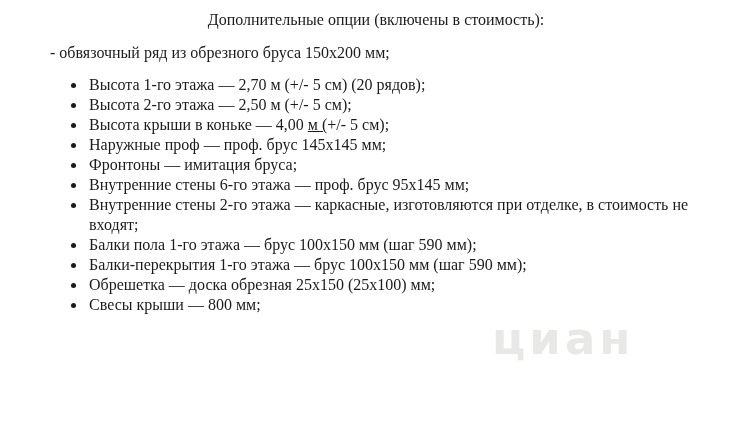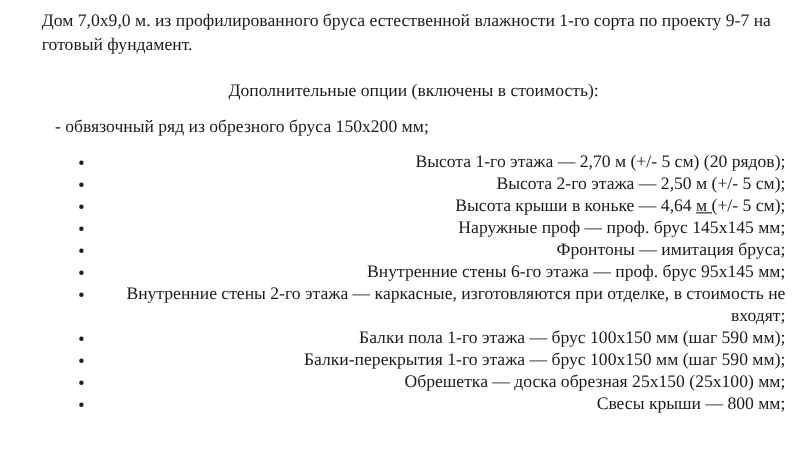--- a/index.html
+++ b/index.html
@@ -19,21 +19,20 @@
     line-height: 21px;
     overflow: hidden;
   }
   .para { margin: 0 0 21px 0; }
   .options-title { margin: 0; text-align: center; }
   .options-line { margin: 12px; }
   ul.specs {
     margin: 10px 0 0 0;
     padding: 0 0 0 49px;
     list-style: disc;
-    text-align: right;
   }
   ul.specs li {
     line-height: 20px;
     padding-left: 2px;
   }
   .u { text-decoration: underline; }
   .watermark {
     position: absolute;
     left: 492px; top: 316px;
     font-family: "DejaVu Sans", sans-serif;
@@ -45,37 +44,37 @@
     user-select: none;
     pointer-events: none;
     white-space: nowrap;
   }
 </style>
 </head>
 <body>
 
 <div class="page">
 
-  <p class="para">Дом 7,0x9,0 м. из профилированного бруса естественной влажности 1-го сорта по проекту 9-7 на готовый фундамент.</p>
 
   <div>
     <p class="options-title">Дополнительные опции (включены в стоимость):</p>
     <div id="options-lines">
         <p class="options-line">- обвязочный ряд из обрезного бруса 150x200 мм;</p>
       </div>
   </div>
 
   <ul class="specs" id="specs-list">
       <li><span>Высота 1-го этажа — 2,70 м (+/- 5 см) (20 рядов);</span></li>
       <li><span>Высота 2-го этажа — 2,50 м (+/- 5 см);</span></li>
-      <li><span>Высота крыши в коньке — 4,64 </span><span class="u">м (</span><span>+/- 5 см);</span></li>
+      <li><span>Высота крыши в коньке — 4,00 </span><span class="u">м (</span><span>+/- 5 см);</span></li>
       <li><span>Наружные проф — проф. брус 145x145 мм;</span></li>
       <li><span>Фронтоны — имитация бруса;</span></li>
       <li><span>Внутренние стены 6-го этажа — проф. брус 95x145 мм;</span></li>
       <li><span>Внутренние стены 2-го этажа — каркасные, изготовляются при отделке, в стоимость не входят;</span></li>
       <li><span>Балки пола 1-го этажа — брус 100x150 мм (шаг 590 мм);</span></li>
       <li><span>Балки-перекрытия 1-го этажа — брус 100x150 мм (шаг 590 мм);</span></li>
       <li><span>Обрешетка — доска обрезная 25x150 (25x100) мм;</span></li>
       <li><span>Свесы крыши — 800 мм;</span></li>
     </ul>
 
+  <div class="watermark">циан</div>
 
 </div>
 
 </body></html>

